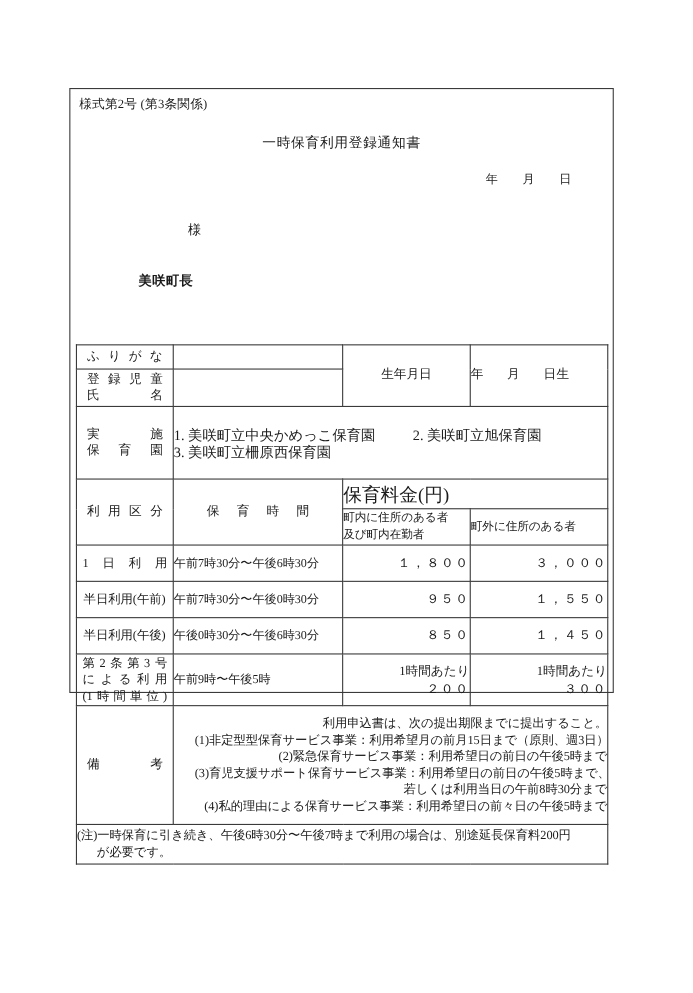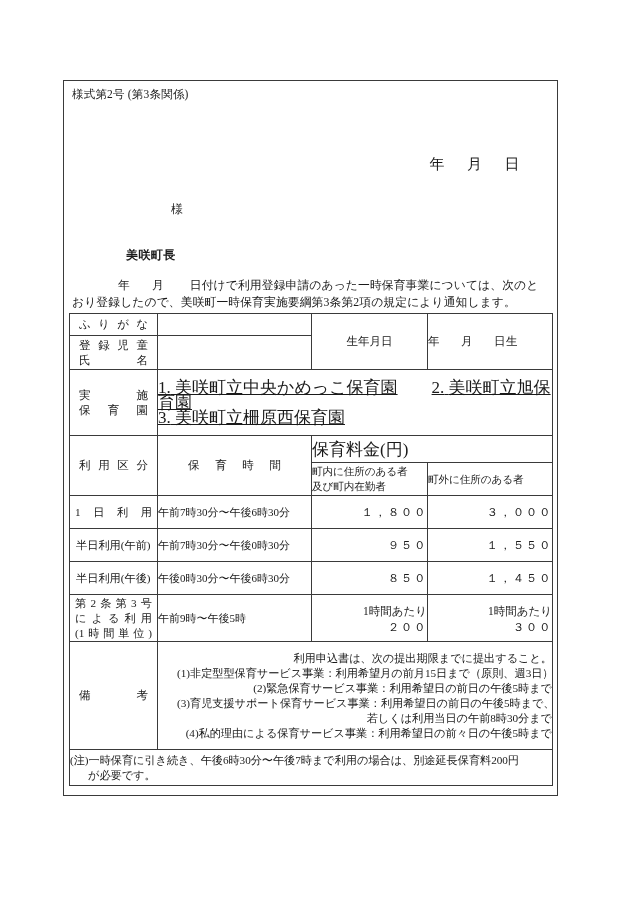--- a/index.html
+++ b/index.html
@@ -13,21 +13,21 @@
     font-family: "Liberation Serif", "DejaVu Serif", serif;
     color: #1a1a1a;
     -webkit-font-smoothing: antialiased;
   }
 
   #page {
     position: absolute;
     left: 63px;
     top: 80px;
     width: 495px;
-    height: 716px;
+    height: 550px;
     border: 1px solid #3a3a3a;
     box-sizing: border-box;
     background: #fff;
   }
 
   .inner {
     position: relative;
     width: 100%;
     height: 100%;
     box-sizing: border-box;
@@ -51,21 +51,21 @@
     width: 100%;
     text-align: center;
     font-size: 12.5px;
     letter-spacing: 0.6px;
   }
 
   .date-line {
     position: absolute;
     right: 37px;
     top: 74px;
-    font-size: 15px;
+    font-size: 11px;
     letter-spacing: 0.5px;
     margin-left: 40px;
   }
   .date-line .sp { display: inline-block; width: 22px; }
 
   .addressee {
     position: absolute;
     left: 107px;
     top: 120px;
     font-size: 12px;
@@ -136,22 +136,21 @@
   .h-hourly   { height: 47px; }
   .h-remarks  { height: 108px; }
   .h-note     { height: 36px; }
 
   .dob-blank { text-align: left; letter-spacing: 0.5px; }
   .dob-blank .sp { display: inline-block; width: 21px; }
 
   .facility-cell {
     padding: 6px 0 6px 16px;
     line-height: 27px;
-    font-size: 17px;
-    text-decoration: underline;
+    font-size: 13px;
   }
   .facility-cell .gap { display: inline-block; width: 34px; }
 
   .num-cell {
     text-align: right;
     padding: 0 14px 0 4px;
     letter-spacing: 1.6px;
     font-size: 11.5px;
   }
   .num-cell.two-line { line-height: 16px; padding-top: 2px; }
@@ -210,32 +209,30 @@
   .note-cell .l2 { display: block; padding-left: 18px; }
 </style>
 </head>
 <body>
 
 <div id="page">
   <div class="inner">
 
     <div class="form-no">様式第2号 (第3条関係)</div>
 
+    <div class="doc-title">一時保育利用登録通知書</div>
 
     <div class="date-line">
       <span>年</span><span class="sp"></span><span>月</span><span class="sp"></span><span>日</span>
     </div>
 
     <div class="addressee">様</div>
 
     <div class="issuer">美咲町長</div>
 
-    <div class="body-para">
-      <span class="indent"></span><span>年</span><span class="sp2"></span><span>月</span><span class="sp3"></span><span>日付けで利用登録申請のあった一時保育事業については、次の</span><span>とおり登録したので、美咲町一時保育実施要綱第3条第2項の規定により通知します。</span>
-    </div>
 
     <table class="grid">
       <colgroup>
         <col style="width:88px">
         <col style="width:154px">
         <col style="width:116px">
         <col style="width:125px">
       </colgroup>
       <tbody>
 

